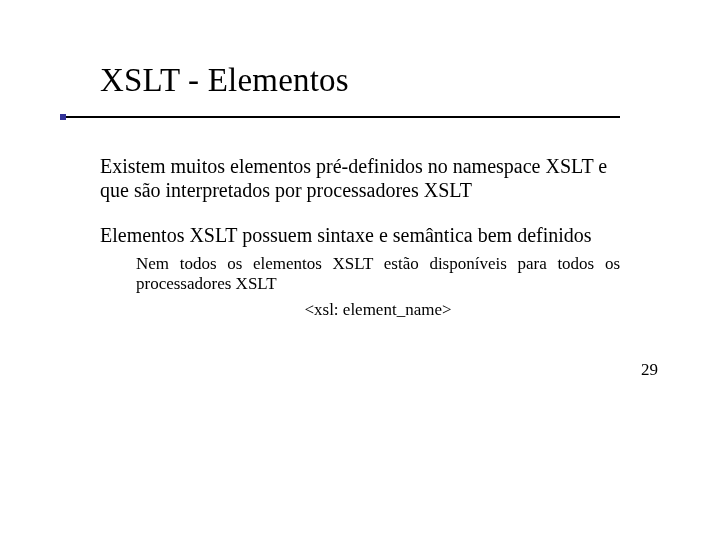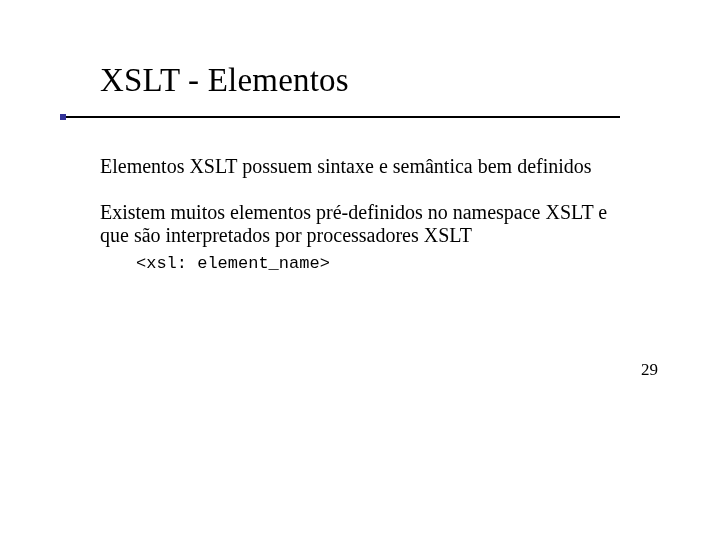--- a/index.html
+++ b/index.html
@@ -85,23 +85,24 @@
 
   <div class="title">XSLT - Elementos</div>
 
   <div class="rule-wrap">
     <div class="tick"></div>
     <div class="hline"></div>
   </div>
 
   <div class="body">
 
-    <div class="para">Elementos XSLT possuem sintaxe e semântica bem definidos</div>
-
     <div class="para">Existem muitos elementos pré-definidos no namespace XSLT e que são interpretados por processadores XSLT</div>
 
-    <div class="sub" style="text-align:left;font-family:Liberation Mono, monospace;">&lt;xsl: element_name&gt;</div>
+    <div class="para">Elementos XSLT possuem sintaxe e semântica bem definidos</div>
+    <div class="sub">Nem todos os elementos XSLT estão disponíveis para todos os processadores XSLT</div>
+
+    <div class="sub" style="text-align:center;">&lt;xsl: element_name&gt;</div>
 
   </div>
 
   <div class="pagenum">29</div>
 
 </div>
 
 </body></html>

